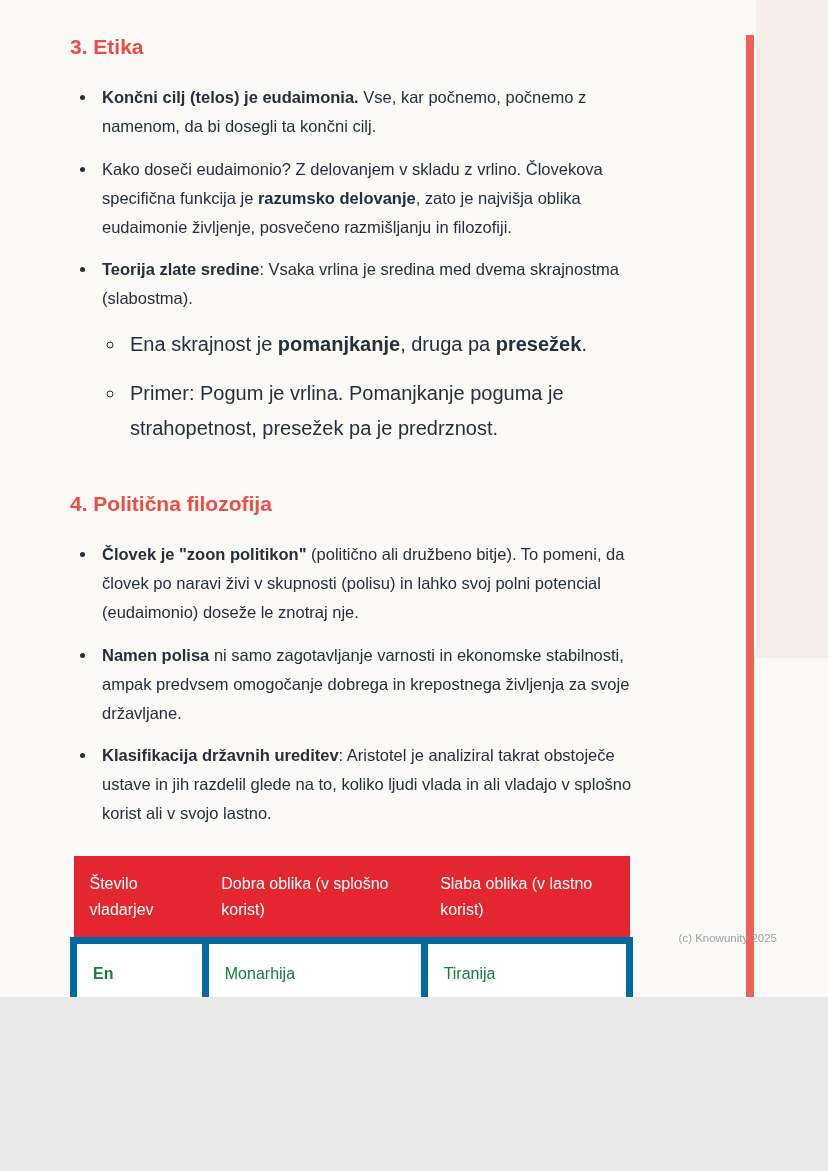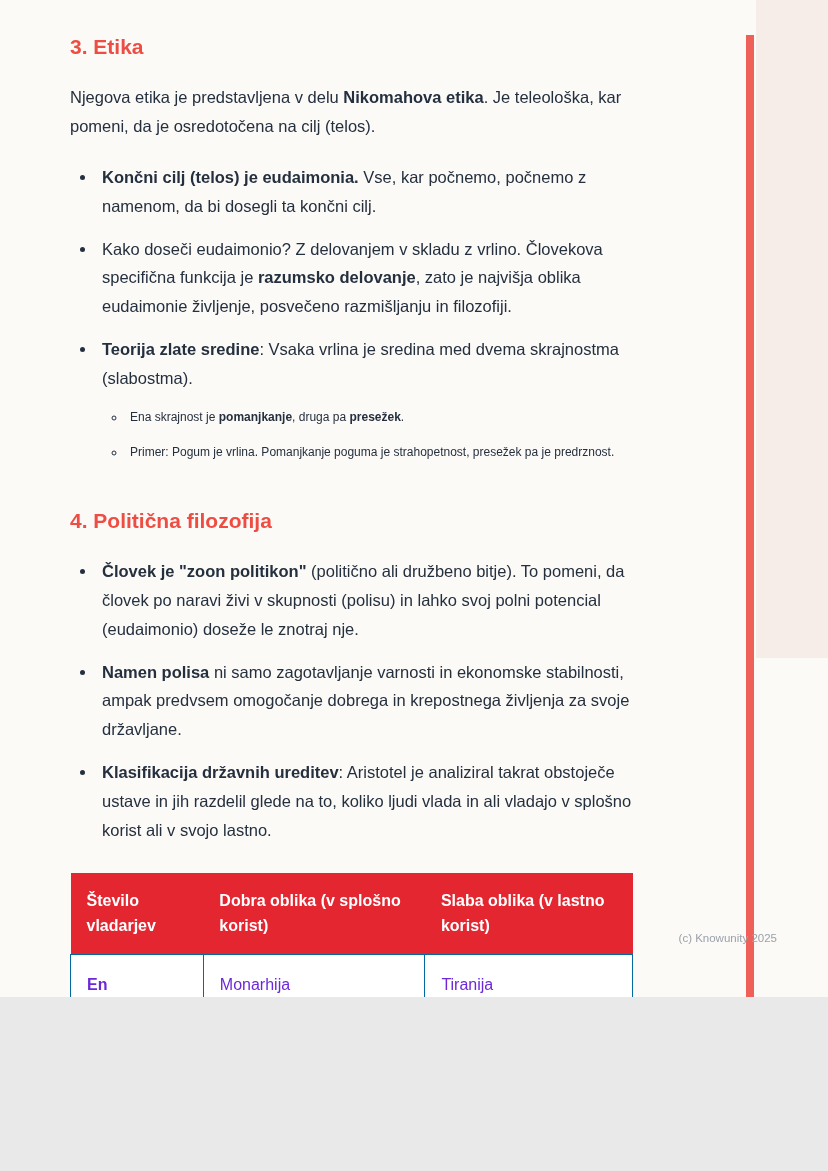--- a/index.html
+++ b/index.html
@@ -64,50 +64,50 @@
     line-height: 1.75;
     padding-left: 5px;
     margin-bottom: 14px;
   }
   ul.sub {
     list-style-type: circle;
     padding-left: 24px;
     margin-top: 14px;
   }
   ul.sub > li {
-    font-size: 12px;
+    font-size: 20px;
     line-height: 1.75;
     padding-left: 4px;
     margin-bottom: 14px;
   }
 
   b { font-weight: 700; }
 
   table.gov {
     margin-top: 28px;
     width: 563px;
     border-collapse: collapse;
     font-size: 16px;
   }
   table.gov th {
     background: #e32630;
     color: #ffffff;
-    font-weight: 700;
+    font-weight: 400;
     text-align: left;
     vertical-align: middle;
     padding: 15px 16px;
     line-height: 1.6;
   }
   table.gov td {
     background: #ffffff;
-    border: 1px solid #0369a1;
+    border: 7px solid #0369a1;
     padding: 17px 16px;
     line-height: 1.6;
     vertical-align: middle;
-    color: #6d28d9;
+    color: #15803d;
   }
   table.gov tr.alt td { background: #f8f9fa; }
   table.gov td.rowhead { font-weight: 700; }
   table.gov col.c1 { width: 133px; }
   table.gov col.c2 { width: 222px; }
   table.gov col.c3 { width: 208px; }
 
   .footer {
     position: absolute;
     right: 51px;
@@ -121,21 +121,20 @@
 <body>
 
 <div class="page">
   <div class="pink-band"></div>
   <div class="red-stripe"></div>
 
   <main class="content">
 
     <h2 class="heading">3. Etika</h2>
 
-    <p class="body"><span>Njegova etika je predstavljena v delu </span><b>Nikomahova etika</b><span>. Je teleološka, kar pomeni, da je osredotočena na cilj (telos).</span></p>
 
     <ul class="bullets">
       <li><b>Končni cilj (telos) je eudaimonia.</b><span> Vse, kar počnemo, počnemo z namenom, da bi dosegli ta končni cilj.</span></li>
       <li><span>Kako doseči eudaimonio? Z delovanjem v skladu z vrlino. Človekova specifična funkcija je </span><b>razumsko delovanje</b><span>, zato je najvišja oblika eudaimonie življenje, posvečeno razmišljanju in filozofiji.</span></li>
       <li><b>Teorija zlate sredine</b><span>: Vsaka vrlina je sredina med dvema skrajnostma (slabostma).</span>
         <ul class="sub">
           <li><span>Ena skrajnost je </span><b>pomanjkanje</b><span>, druga pa </span><b>presežek</b><span>.</span></li>
           <li><span>Primer: Pogum je vrlina. Pomanjkanje poguma je strahopetnost, presežek pa je predrznost.</span></li>
         </ul>
       </li>

